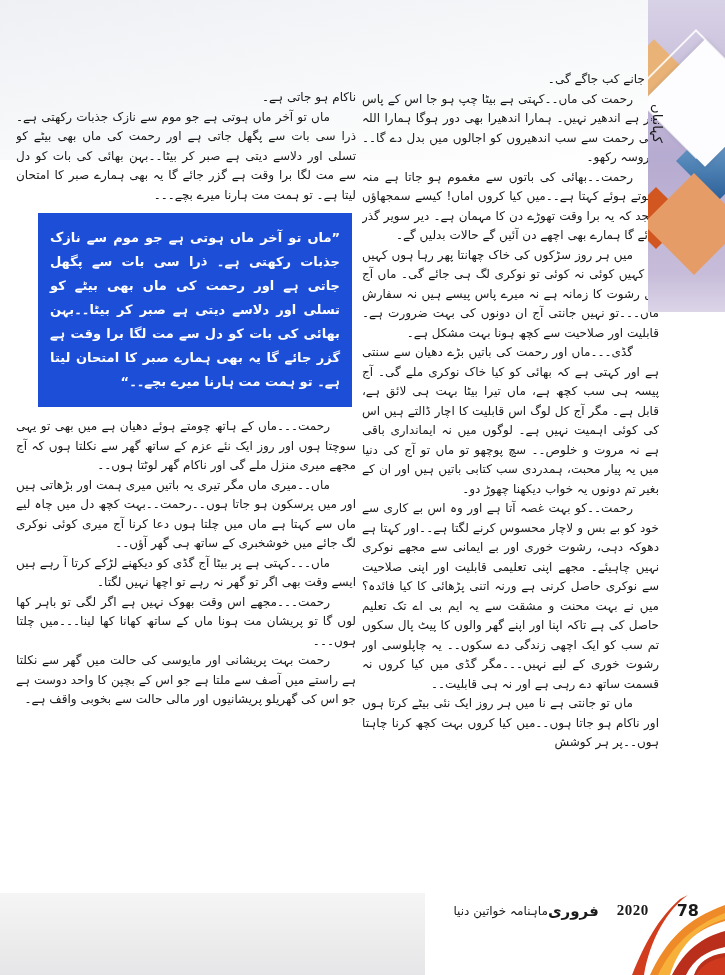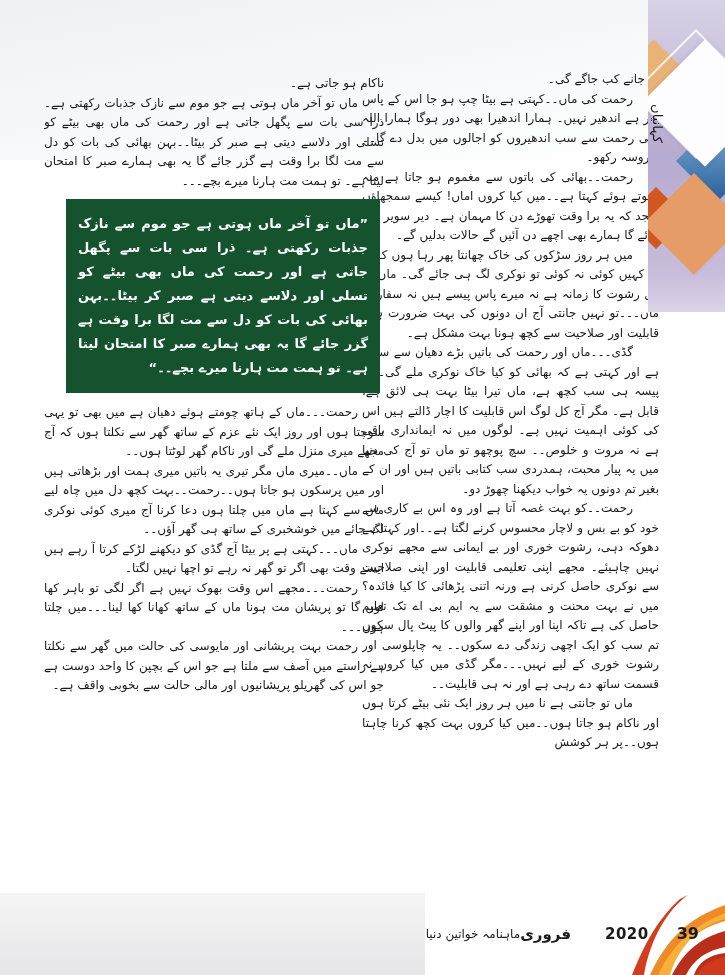--- a/index.html
+++ b/index.html
@@ -13,27 +13,27 @@
   .top-wash { position:absolute; top:0; left:0; width:725px; height:160px;
     background:linear-gradient(170deg,#eef0f4 0%,#f8f9fa 55%,#ffffff 100%); }
   .bottom-wash { position:absolute; left:0; bottom:0; width:460px; height:82px;
     background:linear-gradient(180deg,#f5f5f5 0%,#e6e6e8 100%); }
   .footer-panel { position:absolute; right:0; bottom:0; width:300px; height:82px; background:#ffffff; }
 
   
   .col { position:absolute; direction:rtl; text-align:justify;
     font-size:12px; line-height:19.5px; overflow:hidden; }
   .col-right { top:70px; right:66px; width:297px; height:832px; }
-  .col-left  { top:74px; left:16px;  width:340px; height:832px;margin-left:28px; }
+  .col-left  { top:88px; left:16px;  width:340px; height:832px; }
   .col p { margin:0; text-indent:26px; }
   .col p.noindent { text-indent:0; }
 
   
   .quote-box {
-    background:#14532d; color:#ffffff; font-weight:bold;
+    background:#1d4ed8; color:#ffffff; font-weight:bold;
     margin:8px 4px 10px 22px; padding:13px 12px;
     font-size:13px; line-height:24px; text-align:justify; text-indent:0;
   }
 
   
   .side-strip { position:absolute; top:0; right:0; width:77px; height:312px; overflow:hidden;
     background:linear-gradient(180deg,#d8d2e6 0%,#b6abd0 50%,#c7bdda 88%,#dcd5e8 100%); }
   .diamond { position:absolute; transform:rotate(45deg); }
   .d-orange-top    { width:52px; height:52px; left:-20px; top:50px; background:#e9b377; }
   .d-blue          { width:58px; height:58px; left:40px; top:132px;
@@ -42,25 +42,25 @@
   .d-orange-bottom { width:72px; height:72px; left:10px; top:188px; background:#e59c66; }
   .d-white-outline { width:92px; height:92px; left:2px; top:48px;
                      border:2px solid rgba(255,255,255,0.85); background:transparent; }
   .d-white         { width:90px; height:90px; left:12px; top:58px; background:#fdfdff;
                      box-shadow:0 0 5px rgba(60,50,90,0.18); }
   .side-label { position:absolute; top:116px; right:48px; z-index:5;
     transform:rotate(90deg); transform-origin:center;
     direction:rtl; font-size:13px; color:#1a1a1a; white-space:nowrap; }
 
   
-  .footer { position:absolute; top:924px; right:26px; z-index:6;
+  .footer { position:absolute; top:901px; right:26px; z-index:6;
     display:flex; align-items:center; direction:ltr; }
   .footer .magazine { font-size:12px; direction:rtl; }
   .footer .month    { font-size:15px; font-weight:bold; direction:rtl; }
-  .footer .year     { font-size:15px; font-weight:bold; margin-left:34px; letter-spacing:0.5px; }
+  .footer .year     { font-size:15px; font-weight:bold; margin-left:18px; letter-spacing:0.5px;font-family:Liberation Serif, serif; }
   .footer .pageno   { font-size:16px; font-weight:bold; margin-left:28px; }
 
   .corner-wave { position:absolute; right:0; bottom:0; z-index:4; }
 </style>
 </head>
 <body>
 
 <div class="top-wash"></div>
 <div class="bottom-wash"></div>
 <div class="footer-panel"></div>
@@ -95,21 +95,21 @@
   <div class="diamond d-orange-bottom"></div>
   <div class="diamond d-white-outline"></div>
   <div class="diamond d-white"></div>
 </div>
 <div class="side-label">کہانیاں</div>
 
 <div class="footer">
   <span class="magazine">ماہنامہ خواتین دنیا</span>
   <span class="month">فروری</span>
   <span class="year">2020</span>
-  <span class="pageno">39</span>
+  <span class="pageno">78</span>
 </div>
 
 <svg class="corner-wave" width="95" height="80" viewBox="0 0 95 80">
   <path d="M2,80 C16,46 28,24 50,4 L58,0 C38,14 20,44 14,80 Z" fill="#d23d1e"></path>
   <path d="M20,80 C36,46 56,24 95,10 L95,26 C64,34 44,56 36,80 Z" fill="#ef8a28"></path>
   <path d="M28,80 C42,52 60,32 95,18 L95,24 C66,32 48,54 40,80 Z" fill="#f7b03a"></path>
   <path d="M42,80 C54,56 72,42 95,36 L95,80 Z" fill="#ba2f1c"></path>
   <path d="M56,80 C64,64 76,56 95,52 L95,58 C78,60 68,68 64,80 Z" fill="#ffffff"></path>
   <path d="M66,80 C72,70 82,64 95,62 L95,80 Z" fill="#cf3a1e"></path>
 </svg>

